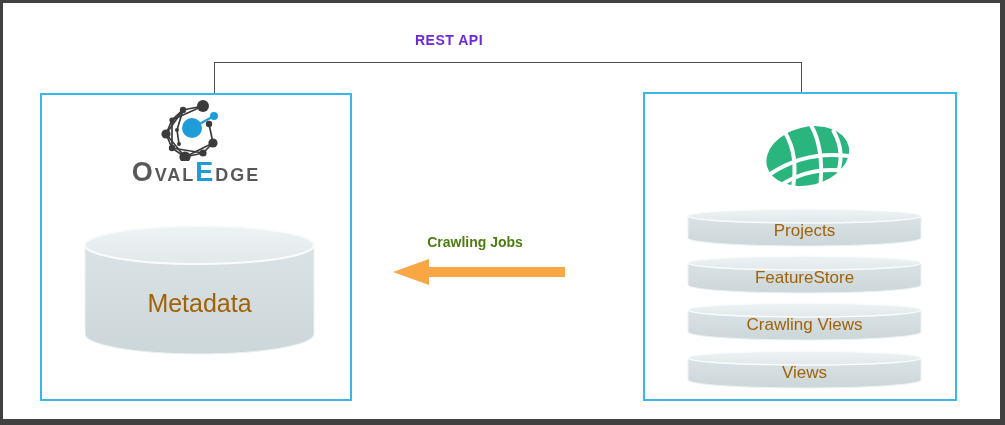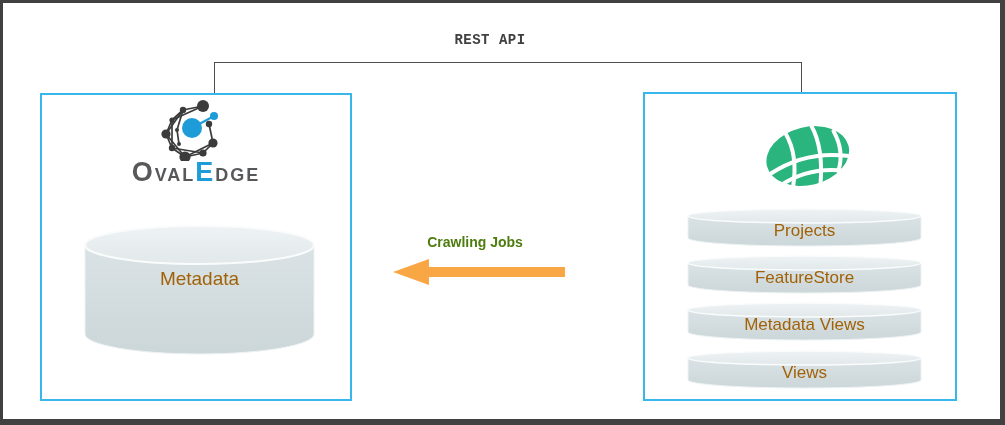--- a/index.html
+++ b/index.html
@@ -10,22 +10,22 @@
   }
   .frame {
     position:absolute; inset:0; pointer-events:none;
     border:3px solid #414141; border-right-width:5px; border-bottom-width:6px;
   }
   
   .conn-h { position:absolute; left:214px; top:62px; width:587px; height:0; border-top:1px solid #4d4d4d; }
   .conn-v-left  { position:absolute; left:214px; top:62px; width:0; height:31px; border-left:1px solid #4d4d4d; }
   .conn-v-right { position:absolute; left:801px; top:62px; width:0; height:30px; border-left:1px solid #4d4d4d; }
   .rest-api-label {
-    position:absolute; left:415px; top:32px; width:150px; text-align:center;
-    font-size:14px; font-weight:bold; letter-spacing:0.5px; color:#404040;font-family:Liberation Mono, monospace;
+    position:absolute; left:415px; top:32px; width:150px; text-align:left;
+    font-size:14px; font-weight:bold; letter-spacing:0.5px; color:#6d28d9;
   }
   
   .node-box { position:absolute; background:#fff; border:2px solid #3ab7ea; }
   .box-left  { left:40px;  top:93px; width:312px; height:308px; }
   .box-right { left:643px; top:92px; width:314px; height:309px; }
 
   
   .wordmark {
     position:absolute; top:62px; left:0; width:100%; text-align:center;
     color:#57585a; font-weight:600; letter-spacing:2px; line-height:30px;
@@ -38,21 +38,21 @@
   .ovaledge-logo { position:absolute; left:116px; top:4px; }
   .hops-logo { position:absolute; left:117px; top:25px; }
 
   
   .cylinder { position:absolute; }
   .cylinder svg { position:absolute; left:0; top:0; }
   .cyl-label {
     position:absolute; left:0; width:100%; text-align:center; color:#a16207;
   }
   .cyl-metadata { left:42px; top:130px; width:231px; height:130px; }
-  .cyl-metadata .cyl-label { top:43px; font-size:19px; }
+  .cyl-metadata .cyl-label { top:64px; font-size:25px; }
   .cyl-small { left:42px; width:235px; height:40px; }
   .cyl-small .cyl-label { top:13px; font-size:17px; }
   .cyl-pos-0 { top:114px; }
   .cyl-pos-1 { top:161px;text-decoration:underline; }
   .cyl-pos-2 { top:208px; }
   .cyl-pos-3 { top:256px; }
 
   
   .crawl-label {
     position:absolute; left:405px; top:234px; width:140px; text-align:center;
@@ -175,21 +175,21 @@
         <ellipse cx="117.5" cy="8" rx="116.5" ry="7" fill="url(#cylTop)" stroke="#fafcfc" stroke-width="1.5"></ellipse>
       </svg>
       <div class="cyl-label">FeatureStore</div>
     </div>
 
     <div class="cylinder cyl-small cyl-pos-2">
       <svg width="235" height="40" viewBox="0 0 235 40">
         <path d="M1,8 L1,30 A116.5,8 0 0 0 234,30 L234,8 Z" fill="url(#cylBody)" stroke="#eef2f3" stroke-width="1"></path>
         <ellipse cx="117.5" cy="8" rx="116.5" ry="7" fill="url(#cylTop)" stroke="#fafcfc" stroke-width="1.5"></ellipse>
       </svg>
-      <div class="cyl-label">Metadata Views</div>
+      <div class="cyl-label">Crawling Views</div>
     </div>
 
     <div class="cylinder cyl-small cyl-pos-3">
       <svg width="235" height="40" viewBox="0 0 235 40">
         <path d="M1,8 L1,30 A116.5,8 0 0 0 234,30 L234,8 Z" fill="url(#cylBody)" stroke="#eef2f3" stroke-width="1"></path>
         <ellipse cx="117.5" cy="8" rx="116.5" ry="7" fill="url(#cylTop)" stroke="#fafcfc" stroke-width="1.5"></ellipse>
       </svg>
       <div class="cyl-label">Views</div>
     </div>
   </div>

